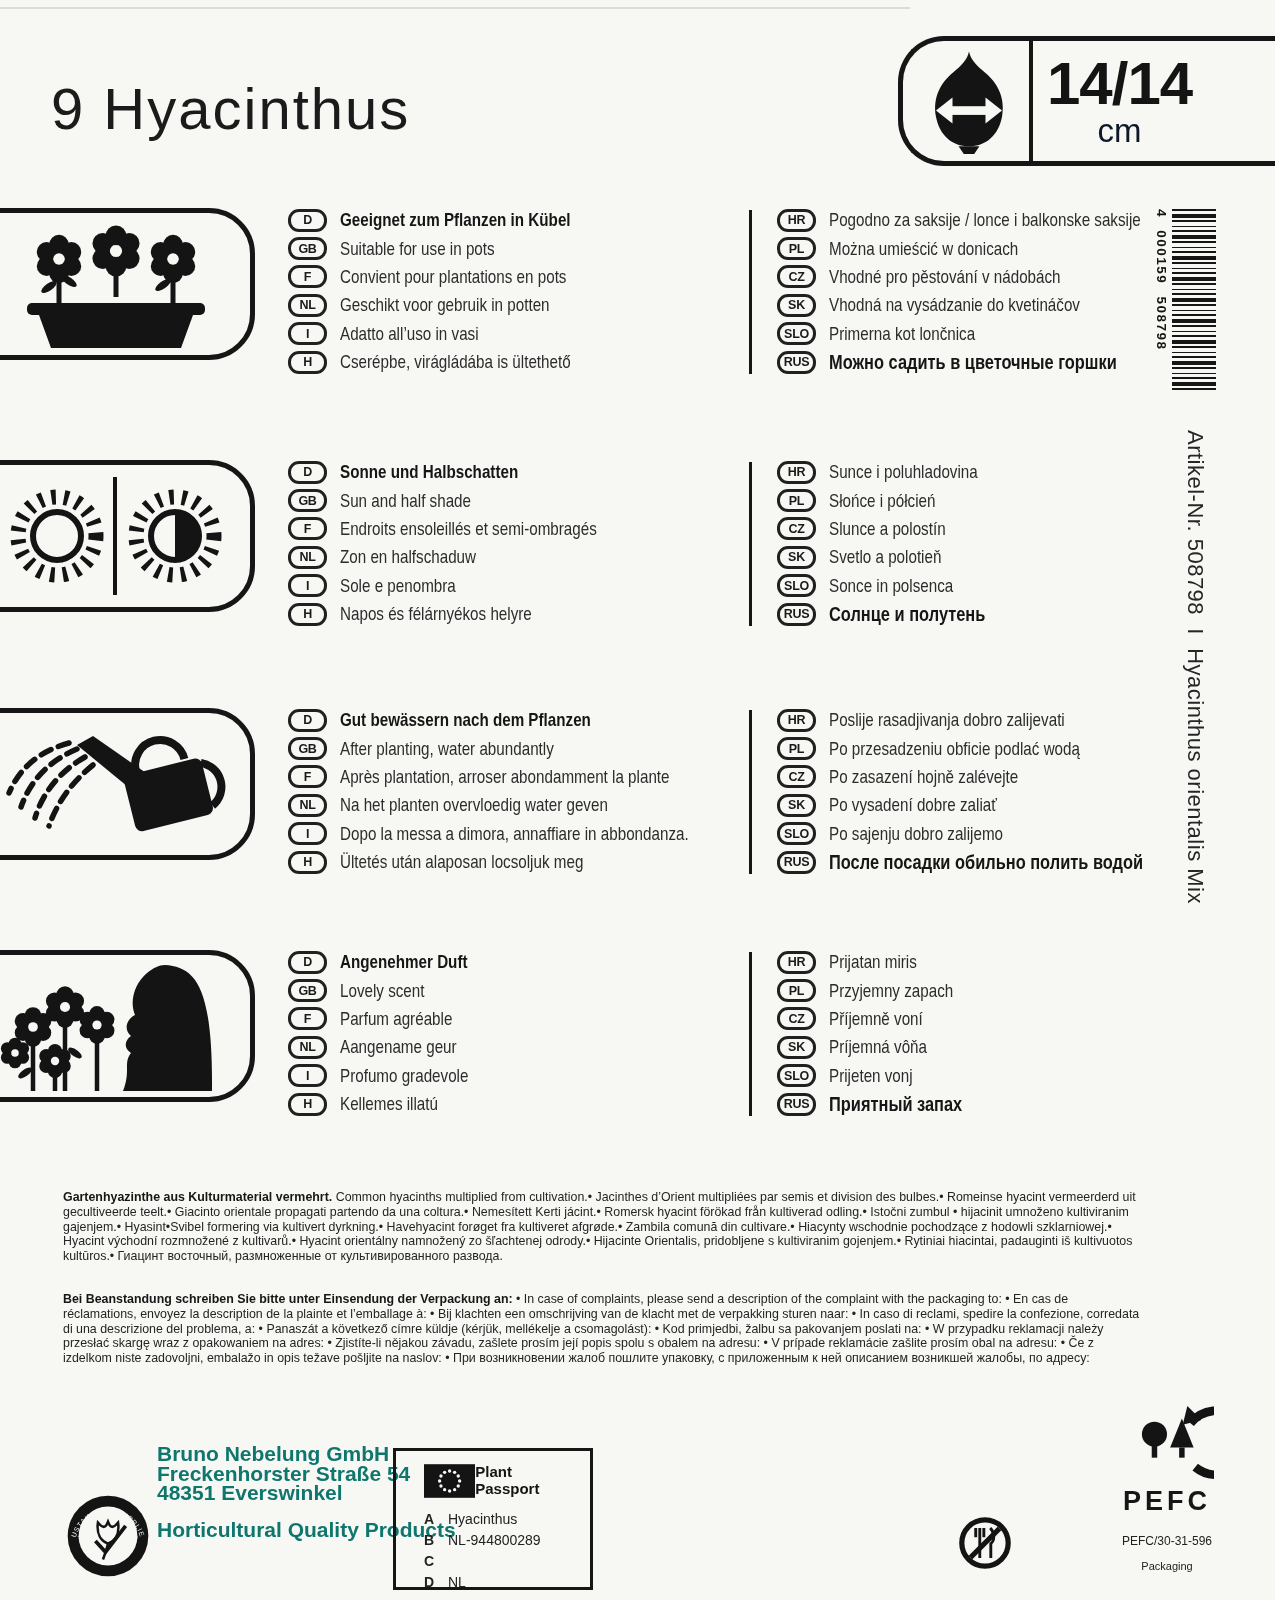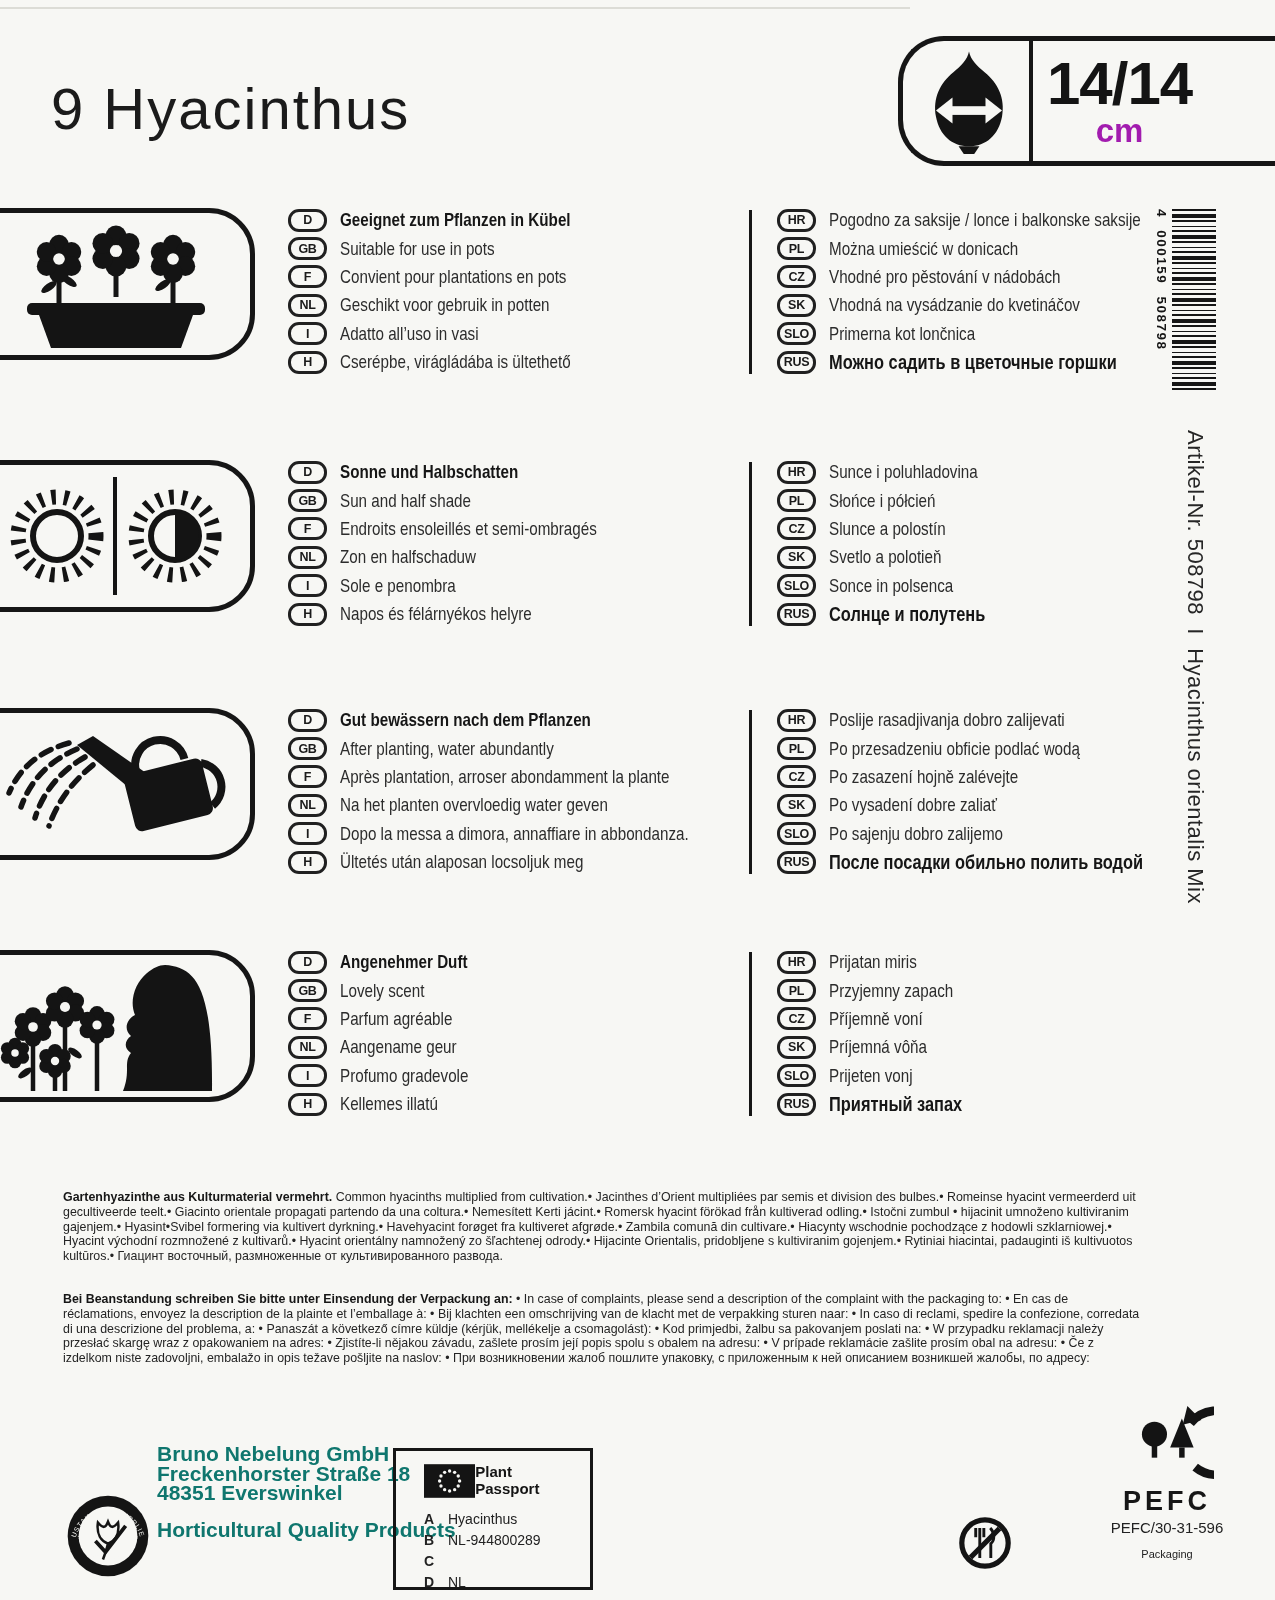--- a/index.html
+++ b/index.html
@@ -11,21 +11,21 @@
   .scanline{position:absolute;top:7px;left:0;width:910px;height:2px;background:#dcdcd6}
   .title{position:absolute;left:40px;top:64px;margin:11px;font-size:58px;font-weight:400;letter-spacing:2px;color:#1b1b1b;white-space:nowrap}
 
   
   .size-badge{position:absolute;left:898px;top:36px;width:377px;height:130px;box-sizing:border-box;
     border:5px solid #161616;border-right:none;border-radius:46px 0 0 46px;
     display:flex;align-items:center;padding-left:18px}
   .size-div{width:4px;align-self:stretch;background:#161616;margin:0 14px 0 12px}
   .size-text{display:flex;flex-direction:column;align-items:center;padding-top:2px}
   .size-val{font-size:60px;font-weight:700;line-height:58px;letter-spacing:-1px;color:#141414}
-  .size-unit{font-size:33px;font-weight:700;line-height:36px;color:#a21caf}
+  .size-unit{font-size:33px;font-weight:400;line-height:36px;color:#0f172a}
 
   
   .barcode-rot{position:absolute;left:1094px;top:269px;width:182px;height:62px;transform:rotate(90deg);display:flex;flex-direction:column}
   .bars{width:182px;height:44px;background:
     repeating-linear-gradient(to right,
       #161616 0 2px, #f7f7f4 2px 5px,
       #161616 5px 9px, #f7f7f4 9px 11px,
       #161616 11px 13px, #f7f7f4 13px 17px,
       #161616 17px 18px, #f7f7f4 18px 21px)}
   .barcode-num{font-size:13.5px;font-weight:600;letter-spacing:1.5px;word-spacing:7px;padding-top:3px;color:#141414;white-space:pre}
@@ -69,21 +69,21 @@
   .pp-title{font-size:15px;font-weight:700;padding-top:2px;color:#141414}
   .pp-rows{margin-top:7px}
   .pp-row{display:flex;align-items:center;height:21px;font-size:14px;color:#222}
   .pp-key{font-weight:700;width:24px}
 
   .nofood{position:absolute;left:956px;top:1514px;width:58px;height:58px}
 
   .pefc{position:absolute;left:1104px;top:1400px;width:126px;text-align:center;color:#222}
   .pefc svg{width:94px;height:84px}
   .pefc-name{font-size:27px;font-weight:700;letter-spacing:4px;color:#161616;line-height:26px}
-  .pefc-code{font-size:15px;margin-top:5px}
+  .pefc-code{font-size:12px;margin-top:20px}
   .pefc-pkg{font-size:11px;margin-top:12px}
 
   svg .ink{fill:#141414}
   svg .paper{fill:#f7f7f4}
   svg .stroke{stroke:#141414;fill:none}
 </style>
 </head>
 <body>
 
 <div class="page">
@@ -421,21 +421,21 @@
     <circle class="paper" cx="50" cy="50" r="35"></circle>
     <text font-size="8" fill="#f7f7f4" letter-spacing="1" text-anchor="middle"><textPath href="#arcT" startOffset="50%">SUSTAINABLE SUPPLIER</textPath></text>
     <text font-size="4.6" fill="#f7f7f4" letter-spacing=".4" text-anchor="middle"><textPath href="#arcB" startOffset="50%">HORTICULTURAL QUALITY PRODUCTS</textPath></text>
     <path class="stroke" stroke-width="3" d="M38,34 C36,48 42,56 50,59 C58,56 64,48 62,34 C56,41 53,41 50,33 C47,41 44,41 38,34 Z"></path>
     <path class="stroke" stroke-width="3" d="M50,59 C48,68 46,72 44,78"></path>
     <path class="stroke" stroke-width="4.5" d="M35,56 L47,69 L71,38"></path>
   </svg>
 
   <div class="company">
     <div>Bruno Nebelung GmbH</div>
-    <div>Freckenhorster Straße 18</div>
+    <div>Freckenhorster Straße 54</div>
     <div>48351 Everswinkel</div>
     <div class="tagline">Horticultural Quality Products</div>
   </div>
 
   <div class="passport">
     <div class="pp-head">
       <svg class="pp-flag" viewBox="0 0 64 42">
         <rect class="ink" x="0" y="0" width="64" height="42"></rect>
         <g fill="#f7f7f4">
           <circle cx="32" cy="8.5" r="2.1"></circle>

